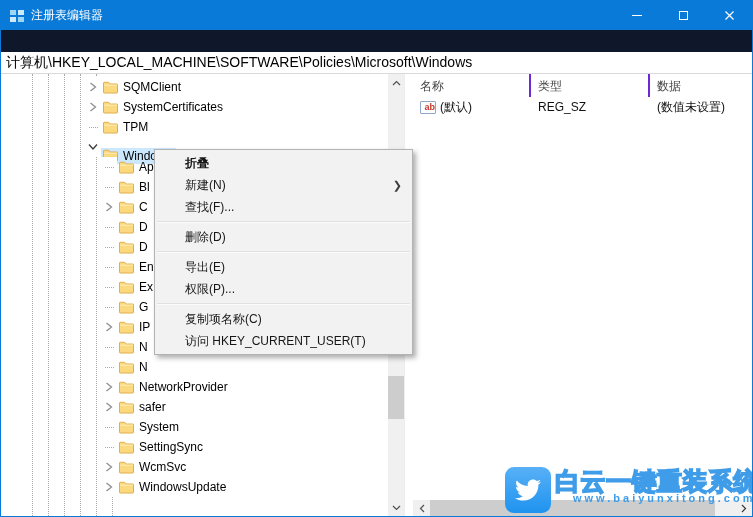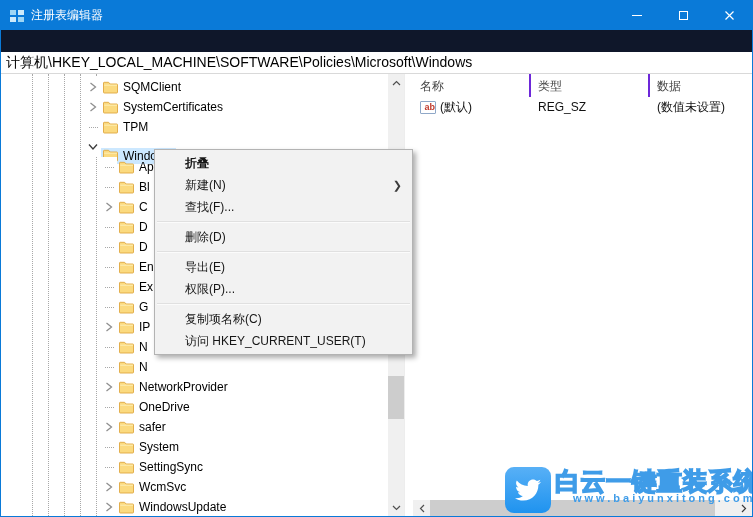--- a/index.html
+++ b/index.html
@@ -399,34 +399,20 @@
         <svg width="15" height="13" viewBox="0 0 15 13">
           <path d="M0.5 2 Q0.5 1.3 1.2 1.3 L5.6 1.3 L7.1 3 L13.8 3 Q14.5 3 14.5 3.7 L14.5 11.3 Q14.5 12 13.8 12 L1.2 12 Q0.5 12 0.5 11.3 Z" fill="#fbda7f" stroke="#dfa73f" stroke-width="0.9"></path>
           <path d="M1.2 4.2 L14 4.2" stroke="#fdeeb6" stroke-width="1"></path>
         </svg>
       </span>
       <span class="tree-label">NetworkProvider</span>
     </span>
   </div>
           <div class="tree-row lv1">
     <span class="expander">
-              <span class="stub"></span>
-            </span>
-    <span class="row-content">
-      <span class="folder">
-        <svg width="15" height="13" viewBox="0 0 15 13">
-          <path d="M0.5 2 Q0.5 1.3 1.2 1.3 L5.6 1.3 L7.1 3 L13.8 3 Q14.5 3 14.5 3.7 L14.5 11.3 Q14.5 12 13.8 12 L1.2 12 Q0.5 12 0.5 11.3 Z" fill="#fbda7f" stroke="#dfa73f" stroke-width="0.9"></path>
-          <path d="M1.2 4.2 L14 4.2" stroke="#fdeeb6" stroke-width="1"></path>
-        </svg>
-      </span>
-      <span class="tree-label">OneDrive</span>
-    </span>
-  </div>
-          <div class="tree-row lv1">
-    <span class="expander">
               <svg width="8" height="10" viewBox="0 0 8 10">
                 <path d="M1.5 1 L6.5 5 L1.5 9" fill="none" stroke="#8f8f8f" stroke-width="1.3"></path>
               </svg>
             </span>
     <span class="row-content">
       <span class="folder">
         <svg width="15" height="13" viewBox="0 0 15 13">
           <path d="M0.5 2 Q0.5 1.3 1.2 1.3 L5.6 1.3 L7.1 3 L13.8 3 Q14.5 3 14.5 3.7 L14.5 11.3 Q14.5 12 13.8 12 L1.2 12 Q0.5 12 0.5 11.3 Z" fill="#fbda7f" stroke="#dfa73f" stroke-width="0.9"></path>
           <path d="M1.2 4.2 L14 4.2" stroke="#fdeeb6" stroke-width="1"></path>
         </svg>

